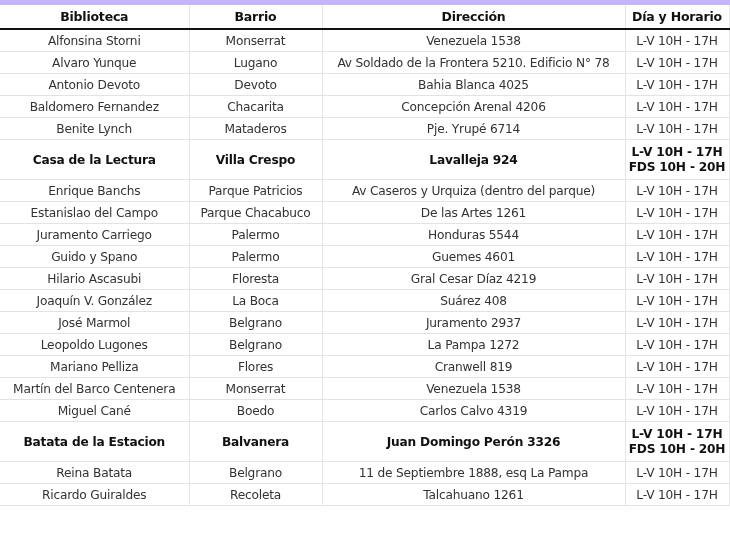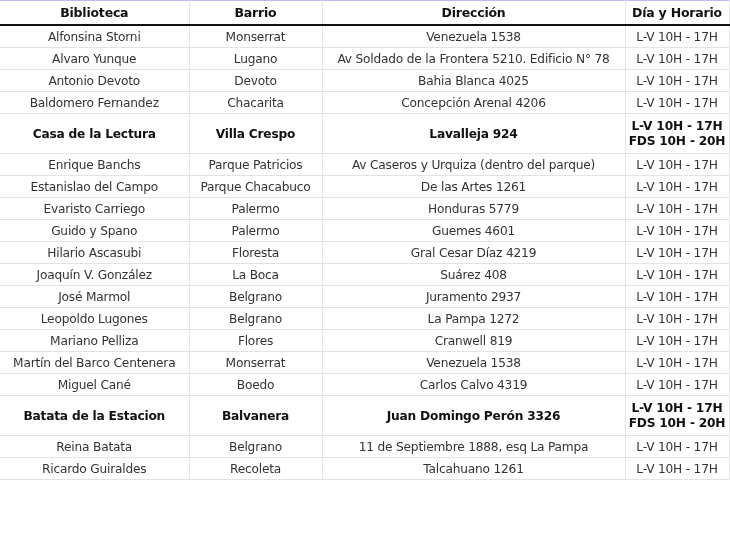--- a/index.html
+++ b/index.html
@@ -6,21 +6,21 @@
   body { width: 730px; height: 548px; overflow: hidden; font-family: "DejaVu Sans", sans-serif; color: #222; }
   table { border-collapse: collapse; table-layout: fixed; width: 729px; }
   col.c1 { width: 189px; } col.c2 { width: 133px; } col.c3 { width: 303px; } col.c4 { width: 104px; }
   th, td {
     border-left: 1px solid #e6e6e6; border-right: 1px solid #e6e6e6;
     border-bottom: 1px solid #e3e3e3;
     text-align: center; vertical-align: middle; padding: 0 2px;
     white-space: nowrap; overflow: hidden;
     font-size: 12.2px; letter-spacing: -0.2px;
   }
-  th { height: 23px; font-weight: bold; font-size: 12.5px; color: #111; border-bottom: 2px solid #111; border-top: 1px solid #c4b5fd; }
+  th { height: 23px; font-weight: bold; font-size: 12.5px; color: #111; border-bottom: 2px solid #111; border-top: 5px solid #c4b5fd; }
   td { height: 21px; color: #333; }
   tr.bold td { font-weight: bold; color: #111; height: 39px; }
   td.hours-multi { line-height: 15px; }
   .line { display: block; }
   th:first-child, td:first-child { border-left: none; }
 </style>
 </head>
 <body>
 
 <table>
@@ -64,20 +64,28 @@
         </td>
       </tr>
       <tr>
         <td>Baldomero Fernandez</td>
         <td>Chacarita</td>
         <td>Concepción Arenal 4206</td>
         <td>
           <span class="line">L-V 10H - 17H</span>
         </td>
       </tr>
+      <tr>
+        <td>Benite Lynch</td>
+        <td>Mataderos</td>
+        <td>Pje. Yrupé 6714</td>
+        <td>
+          <span class="line">L-V 10H - 17H</span>
+        </td>
+      </tr>
       <tr class="bold">
         <td>Casa de la Lectura</td>
         <td>Villa Crespo</td>
         <td>Lavalleja 924</td>
         <td class="hours-multi">
           <span class="line">L-V 10H - 17H</span>
           <span class="line">FDS 10H - 20H</span>
         </td>
       </tr>
       <tr>
@@ -90,23 +98,23 @@
       </tr>
       <tr>
         <td>Estanislao del Campo</td>
         <td>Parque Chacabuco</td>
         <td>De las Artes 1261</td>
         <td>
           <span class="line">L-V 10H - 17H</span>
         </td>
       </tr>
       <tr>
-        <td>Evaristo Carriego</td>
+        <td>Juramento Carriego</td>
         <td>Palermo</td>
-        <td>Honduras 5779</td>
+        <td>Honduras 5544</td>
         <td>
           <span class="line">L-V 10H - 17H</span>
         </td>
       </tr>
       <tr>
         <td>Guido y Spano</td>
         <td>Palermo</td>
         <td>Guemes 4601</td>
         <td>
           <span class="line">L-V 10H - 17H</span>

